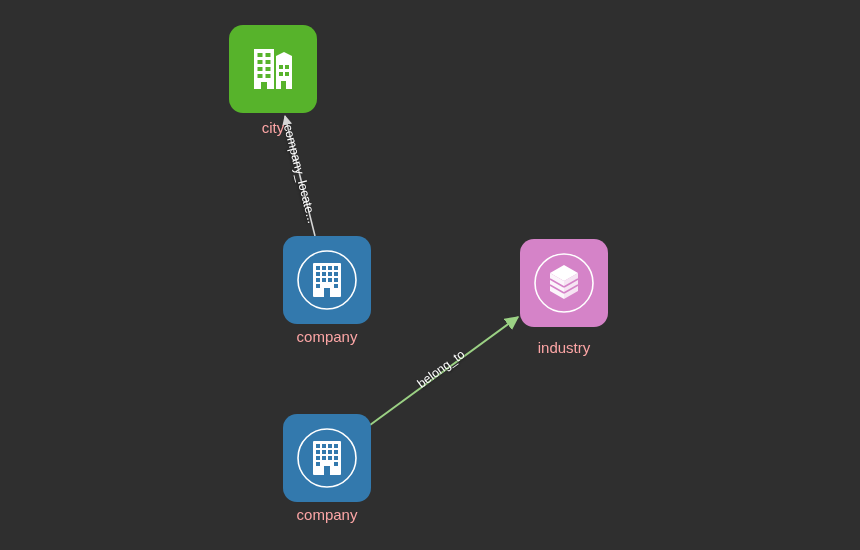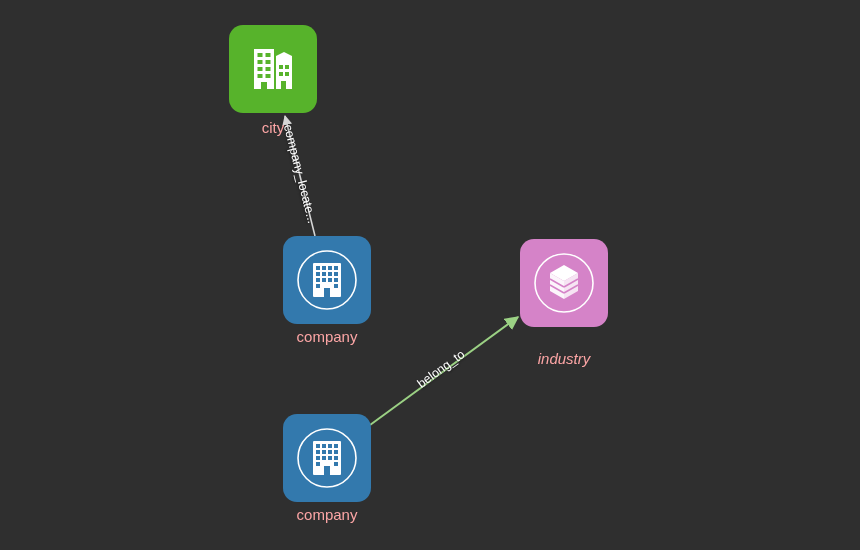--- a/index.html
+++ b/index.html
@@ -24,21 +24,21 @@
     position:absolute;color:#ffffff;font-size:12.5px;white-space:nowrap;
     text-shadow:0 1px 2px rgba(0,0,0,.55);
     user-select:none;
   }
   
   .pos-city{left:229px;top:25px;}
   .pos-city-label{left:229px;top:119px;}
   .pos-company1{left:283px;top:236px;}
   .pos-company1-label{left:283px;top:328px;}
   .pos-industry{left:520px;top:239px;}
-  .pos-industry-label{left:520px;top:350px;font-style:italic;}
+  .pos-industry-label{left:520px;top:339px;}
   .pos-company2{left:283px;top:414px;}
   .pos-company2-label{left:283px;top:506px;}
   .pos-edge1-label{left:300px;top:174px;transform:translate(-50%,-50%) rotate(76deg);}
   .pos-edge2-label{left:441px;top:369px;transform:translate(-50%,-50%) rotate(-36deg);}
 </style>
 </head>
 <body>
 
 <div class="canvas">
 

